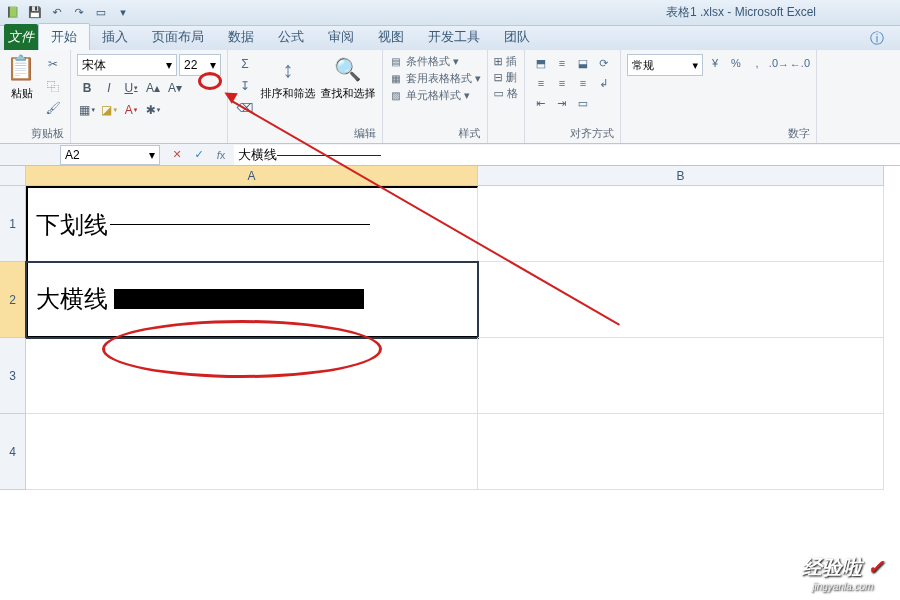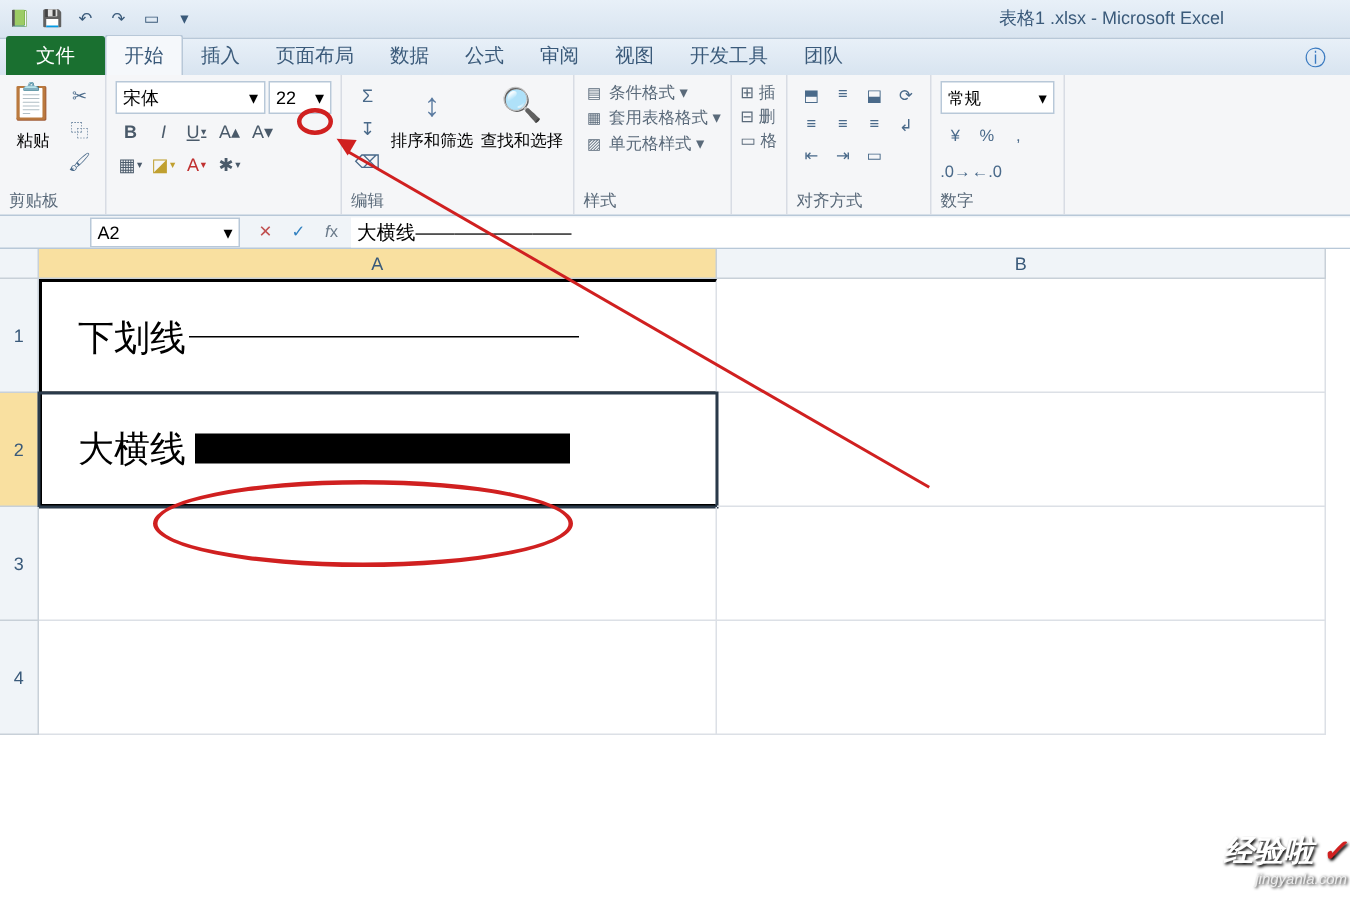--- a/index.html
+++ b/index.html
@@ -5,29 +5,29 @@
 * { box-sizing: border-box; margin: 0; padding: 0; font-family: "Microsoft YaHei", Arial, sans-serif; }
 body { background: #fff; width: 900px; height: 600px; overflow: hidden; position: relative; }
 
 .titlebar { height: 26px; background: linear-gradient(#e8f0f8, #d8e4f0); display: flex; align-items: center; padding: 0 4px; border-bottom: 1px solid #b8c8d8; }
 .titlebar-left { display: flex; gap: 4px; align-items: center; }
 .qat-btn { width: 18px; height: 18px; display: flex; align-items: center; justify-content: center; font-size: 11px; color: #3a5a7a; }
 .titlebar-title { flex: 1; text-align: right; font-size: 12px; color: #3a5a7a; }
 .titlebar-right { width: 80px; }
 
 .ribbon-tabs { height: 24px; background: linear-gradient(#e8f0f8, #d8e4f0); display: flex; align-items: flex-end; padding-left: 4px; }
-.file-tab { background: #1a7030; color: #fff; padding: 4px 20px; font-size: 13px; border-radius: 2px 2px 0 0; }
+.file-tab { background: #1a7030; color: #fff; padding: 4px 4px; font-size: 13px; border-radius: 2px 2px 0 0; font-style: italic; }
 .tab { padding: 4px 12px; font-size: 13px; color: #3a5a7a; cursor: pointer; }
 .tab.active { background: #f5f8fb; border: 1px solid #b8c8d8; border-bottom: none; border-radius: 2px 2px 0 0; }
 .help-icon { margin-left: auto; margin-right: 10px; padding: 2px 6px; color: #3a7ac0; font-size: 14px; }
 
 .ribbon { height: 94px; background: #f5f6f8; border-bottom: 1px solid #b8c8d8; display: flex; }
 .ribbon-group { border-right: 1px solid #d8dce4; padding: 4px 6px 0 6px; display: flex; flex-direction: column; }
 .ribbon-group-body { flex: 1; display: flex; gap: 4px; }
-.ribbon-group-label { text-align: left; font-size: 11px; color: #5a6a7a; padding: 2px 0; position: relative; }
+.ribbon-group-label { text-align: right; font-size: 11px; color: #5a6a7a; padding: 2px 0; position: relative; }
 
 .paste-col { display: flex; flex-direction: column; align-items: center; }
 .paste-col .paste-icon { width: 32px; height: 32px; font-size: 24px; }
 .paste-col .paste-label { font-size: 11px; }
 .small-btns { display: flex; flex-direction: column; gap: 2px; }
 .small-btn { width: 22px; height: 20px; display: flex; align-items: center; justify-content: center; font-size: 12px; color: #4a6a8a; }
 
 .font-body { display: flex; flex-direction: column; gap: 2px; }
 .font-row { display: flex; gap: 2px; align-items: center; }
 .font-select { width: 100px; height: 22px; border: 1px solid #b8c8d8; background: #fff; font-size: 12px; padding: 0 4px; display: flex; align-items: center; justify-content: space-between; }
@@ -46,50 +46,50 @@
 .style-item { display: flex; align-items: center; gap: 3px; font-size: 11px; color: #5a6a7a; }
 .style-icon { width: 14px; height: 14px; display: flex; align-items: center; justify-content: center; font-size: 10px; }
 
 .cell-btns { display: flex; flex-direction: column; gap: 1px; }
 .cell-btn { display: flex; align-items: center; gap: 3px; font-size: 11px; color: #5a6a7a; }
 
 .align-body { display: flex; flex-direction: column; gap: 2px; }
 .align-row { display: flex; gap: 1px; }
 .icon-btn { width: 20px; height: 18px; display: flex; align-items: center; justify-content: center; font-size: 11px; color: #4a6a8a; }
 
-.number-body { display: flex; flex-direction: column; gap: 2px; justify-content: space-between; }
+.number-body { display: flex; flex-direction: row; gap: 2px; }
 .fmt-select { width: 76px; height: 22px; border: 1px solid #b8c8d8; background: #fff; font-size: 11px; padding: 0 4px; display: flex; align-items: center; justify-content: space-between; }
 
 .formula-bar { height: 22px; display: flex; align-items: center; border-bottom: 1px solid #b8c8d8; background: #f0f4f8; }
 .name-box { width: 100px; height: 20px; border: 1px solid #b8c8d8; background: #fff; margin: 0 4px 0 60px; display: flex; align-items: center; justify-content: space-between; padding: 0 4px; font-size: 12px; }
 .fx-btns { display: flex; gap: 4px; padding: 0 4px; }
 .fx-btn { width: 18px; height: 18px; display: flex; align-items: center; justify-content: center; font-size: 11px; color: #6a7a8a; }
 .fx-btn.cancel { color: #c05050; }
 .fx-btn.accept { color: #3080c0; }
 .formula-input { flex: 1; height: 20px; border: none; background: #fff; padding: 0 4px; font-size: 13px; }
 
 .sheet { position: relative; }
 .col-headers { display: flex; height: 20px; }
 .corner { width: 26px; height: 20px; background: #f0f4f8; border-right: 1px solid #c8d0d8; border-bottom: 1px solid #c8d0d8; }
 .col-header { height: 20px; background: #f0f4f8; border-right: 1px solid #c8d0d8; border-bottom: 1px solid #c8d0d8; display: flex; align-items: center; justify-content: center; font-size: 12px; color: #3a5a7a; }
 .col-header.selected { background: #f9e0a0; }
 
 .row { display: flex; }
 .row-header { width: 26px; background: #f0f4f8; border-right: 1px solid #c8d0d8; border-bottom: 1px solid #c8d0d8; display: flex; align-items: center; justify-content: center; font-size: 12px; color: #3a5a7a; }
 .row-header.selected { background: #f9e0a0; }
-.cell { border-right: 1px solid #dce0e6; border-bottom: 1px solid #dce0e6; font-size: 24px; font-family: "SimSun", serif; padding: 6px 24px; display: flex; align-items: center; }
+.cell { border-right: 1px solid #dce0e6; border-bottom: 1px solid #dce0e6; font-size: 24px; font-family: "SimSun", serif; padding: 6px 8px; display: flex; align-items: center; }
 .cell.selected { outline: 2px solid #2a3a4a; outline-offset: -1px; }
 .cell .underline-line { border-bottom: 1px solid #000; display: inline-block; width: 260px; height: 1px; margin-left: 2px; vertical-align: baseline; }
 .cell .big-line { display: inline-block; width: 250px; height: 20px; background: #000; margin-left: 6px; }
 
 .ellipse-anno { position: absolute; border: 3px solid #d02020; border-radius: 50%; pointer-events: none; }
 .arrow-line { position: absolute; height: 2px; background: #d02020; transform-origin: 0 0; pointer-events: none; }
 .arrow-head { position: absolute; width: 0; height: 0; border: 6px solid transparent; border-right: 12px solid #d02020; pointer-events: none; }
 
-.watermark { position: absolute; right: 2px; bottom: 8px; text-align: right; color: #fff; text-shadow: 1px 1px 2px #000; }
+.watermark { position: absolute; right: 16px; bottom: 8px; text-align: center; color: #fff; text-shadow: 1px 1px 2px #000; }
 .watermark .line1 { font-size: 20px; font-weight: bold; font-style: italic; }
 .watermark .line1 .chk { color: #d02020; }
 .watermark .line2 { font-size: 10px; font-style: italic; color: #eee; }
 </style>
 </head>
 <body>
 
 <div class="titlebar">
   <div class="titlebar-left">
     <span class="qat-btn">📗</span>

